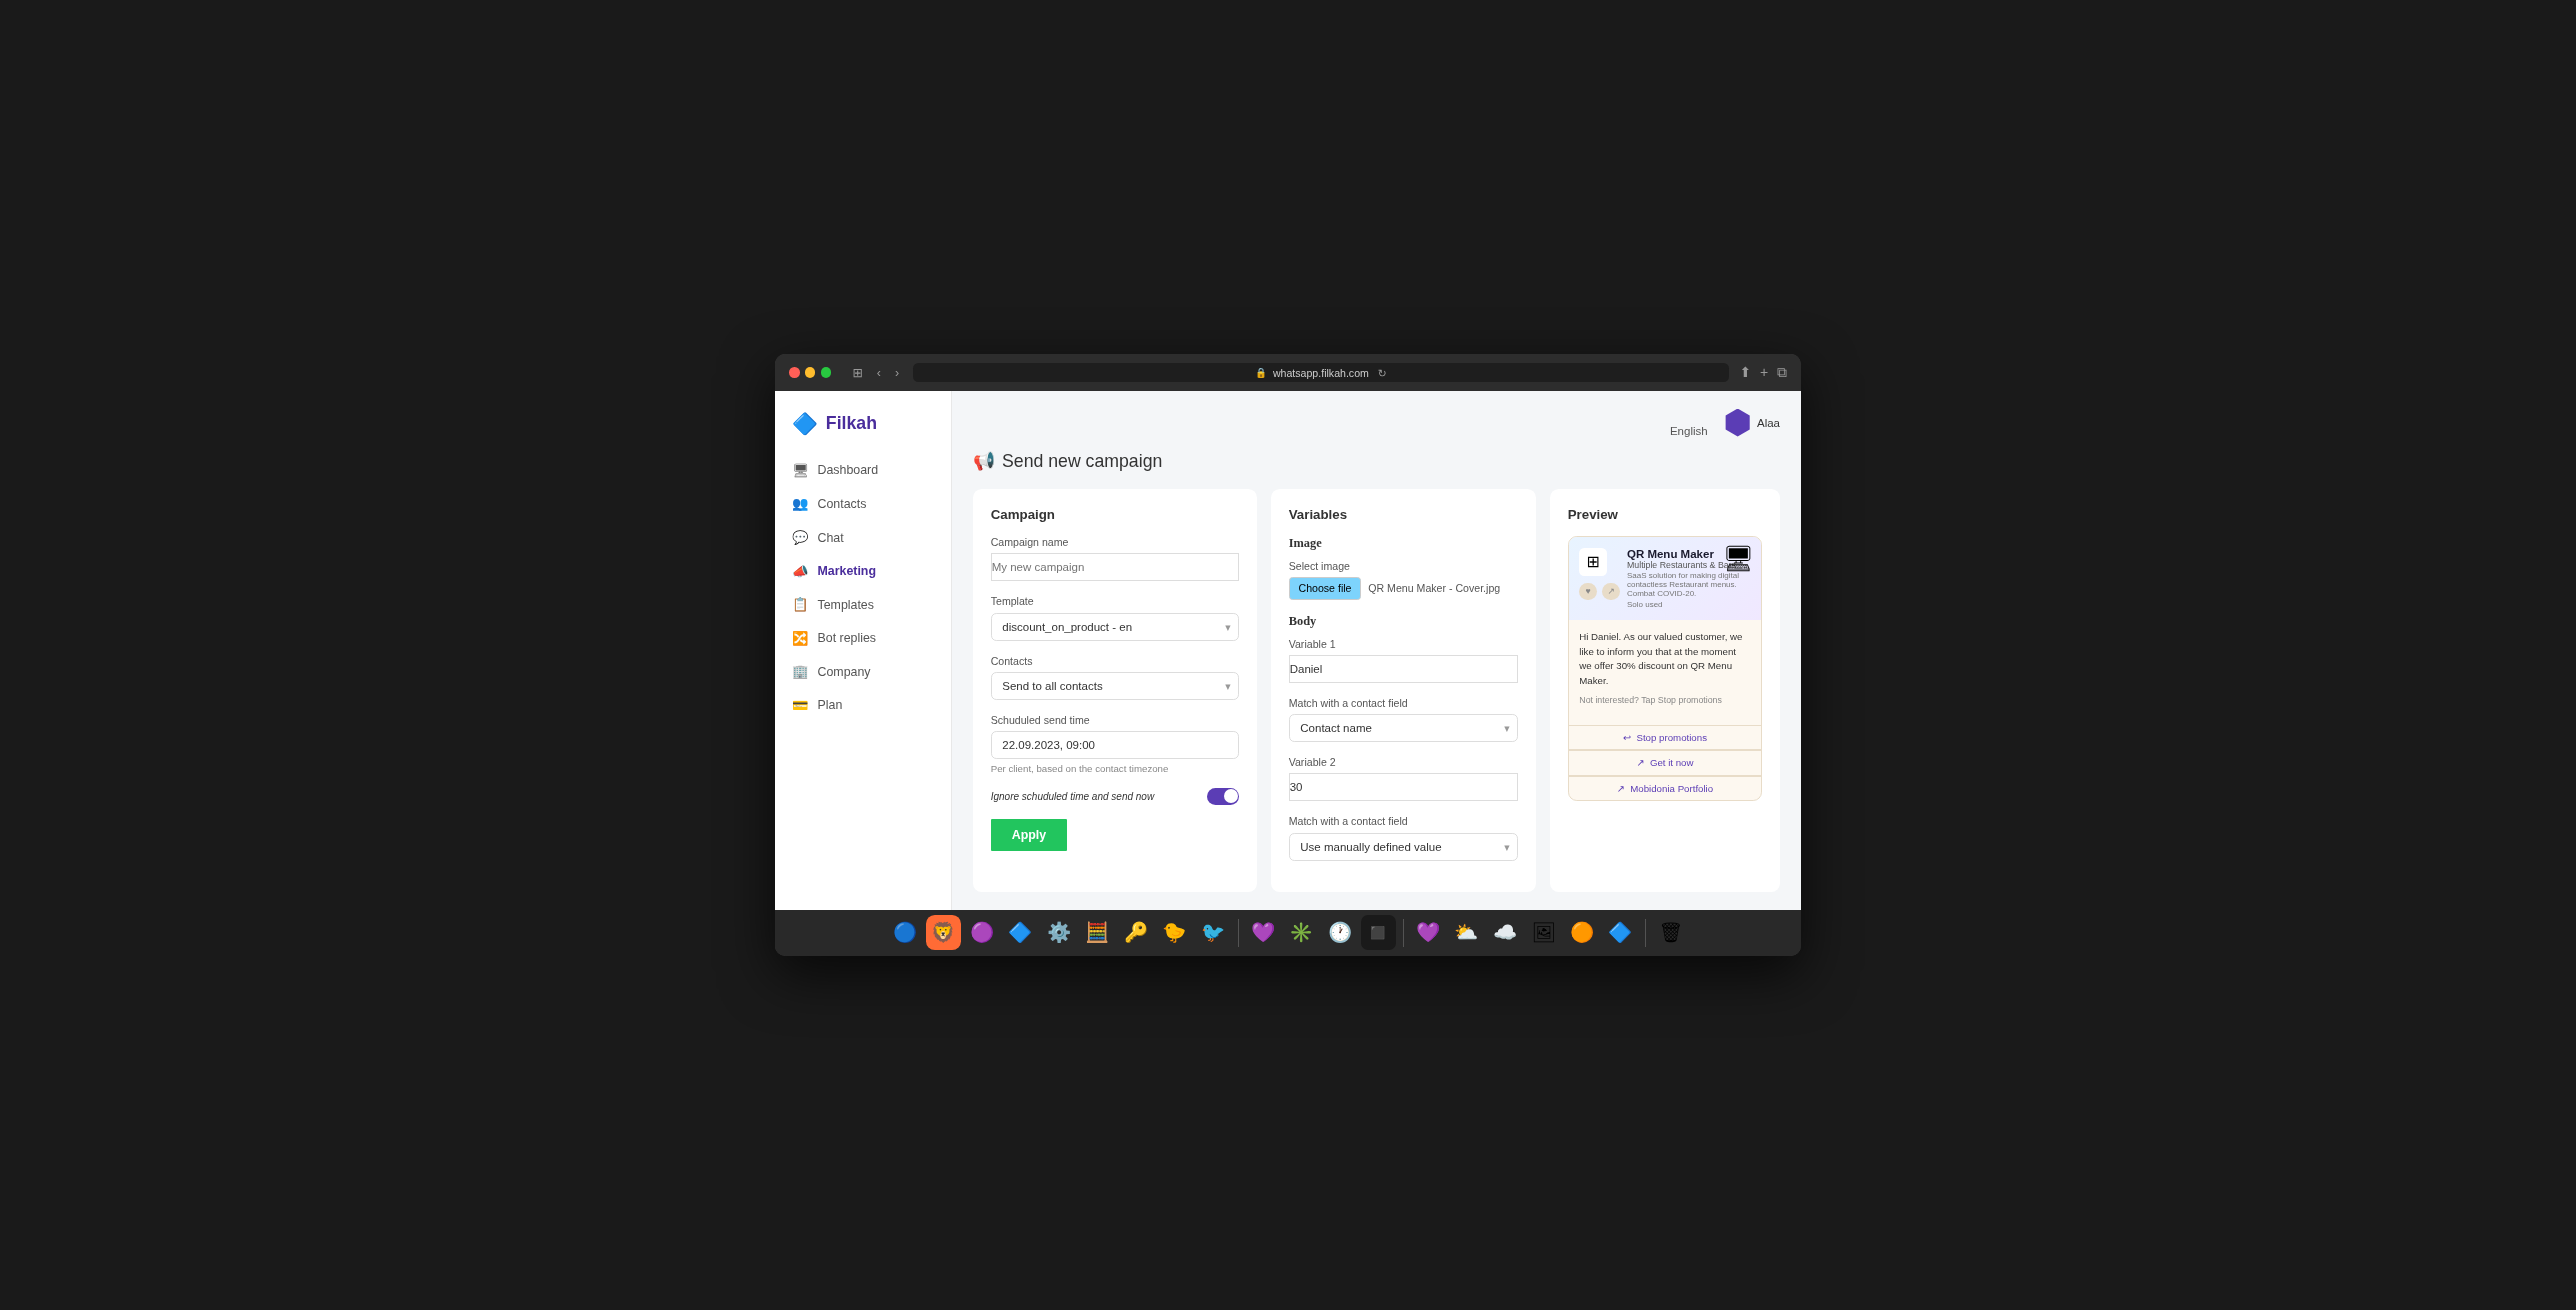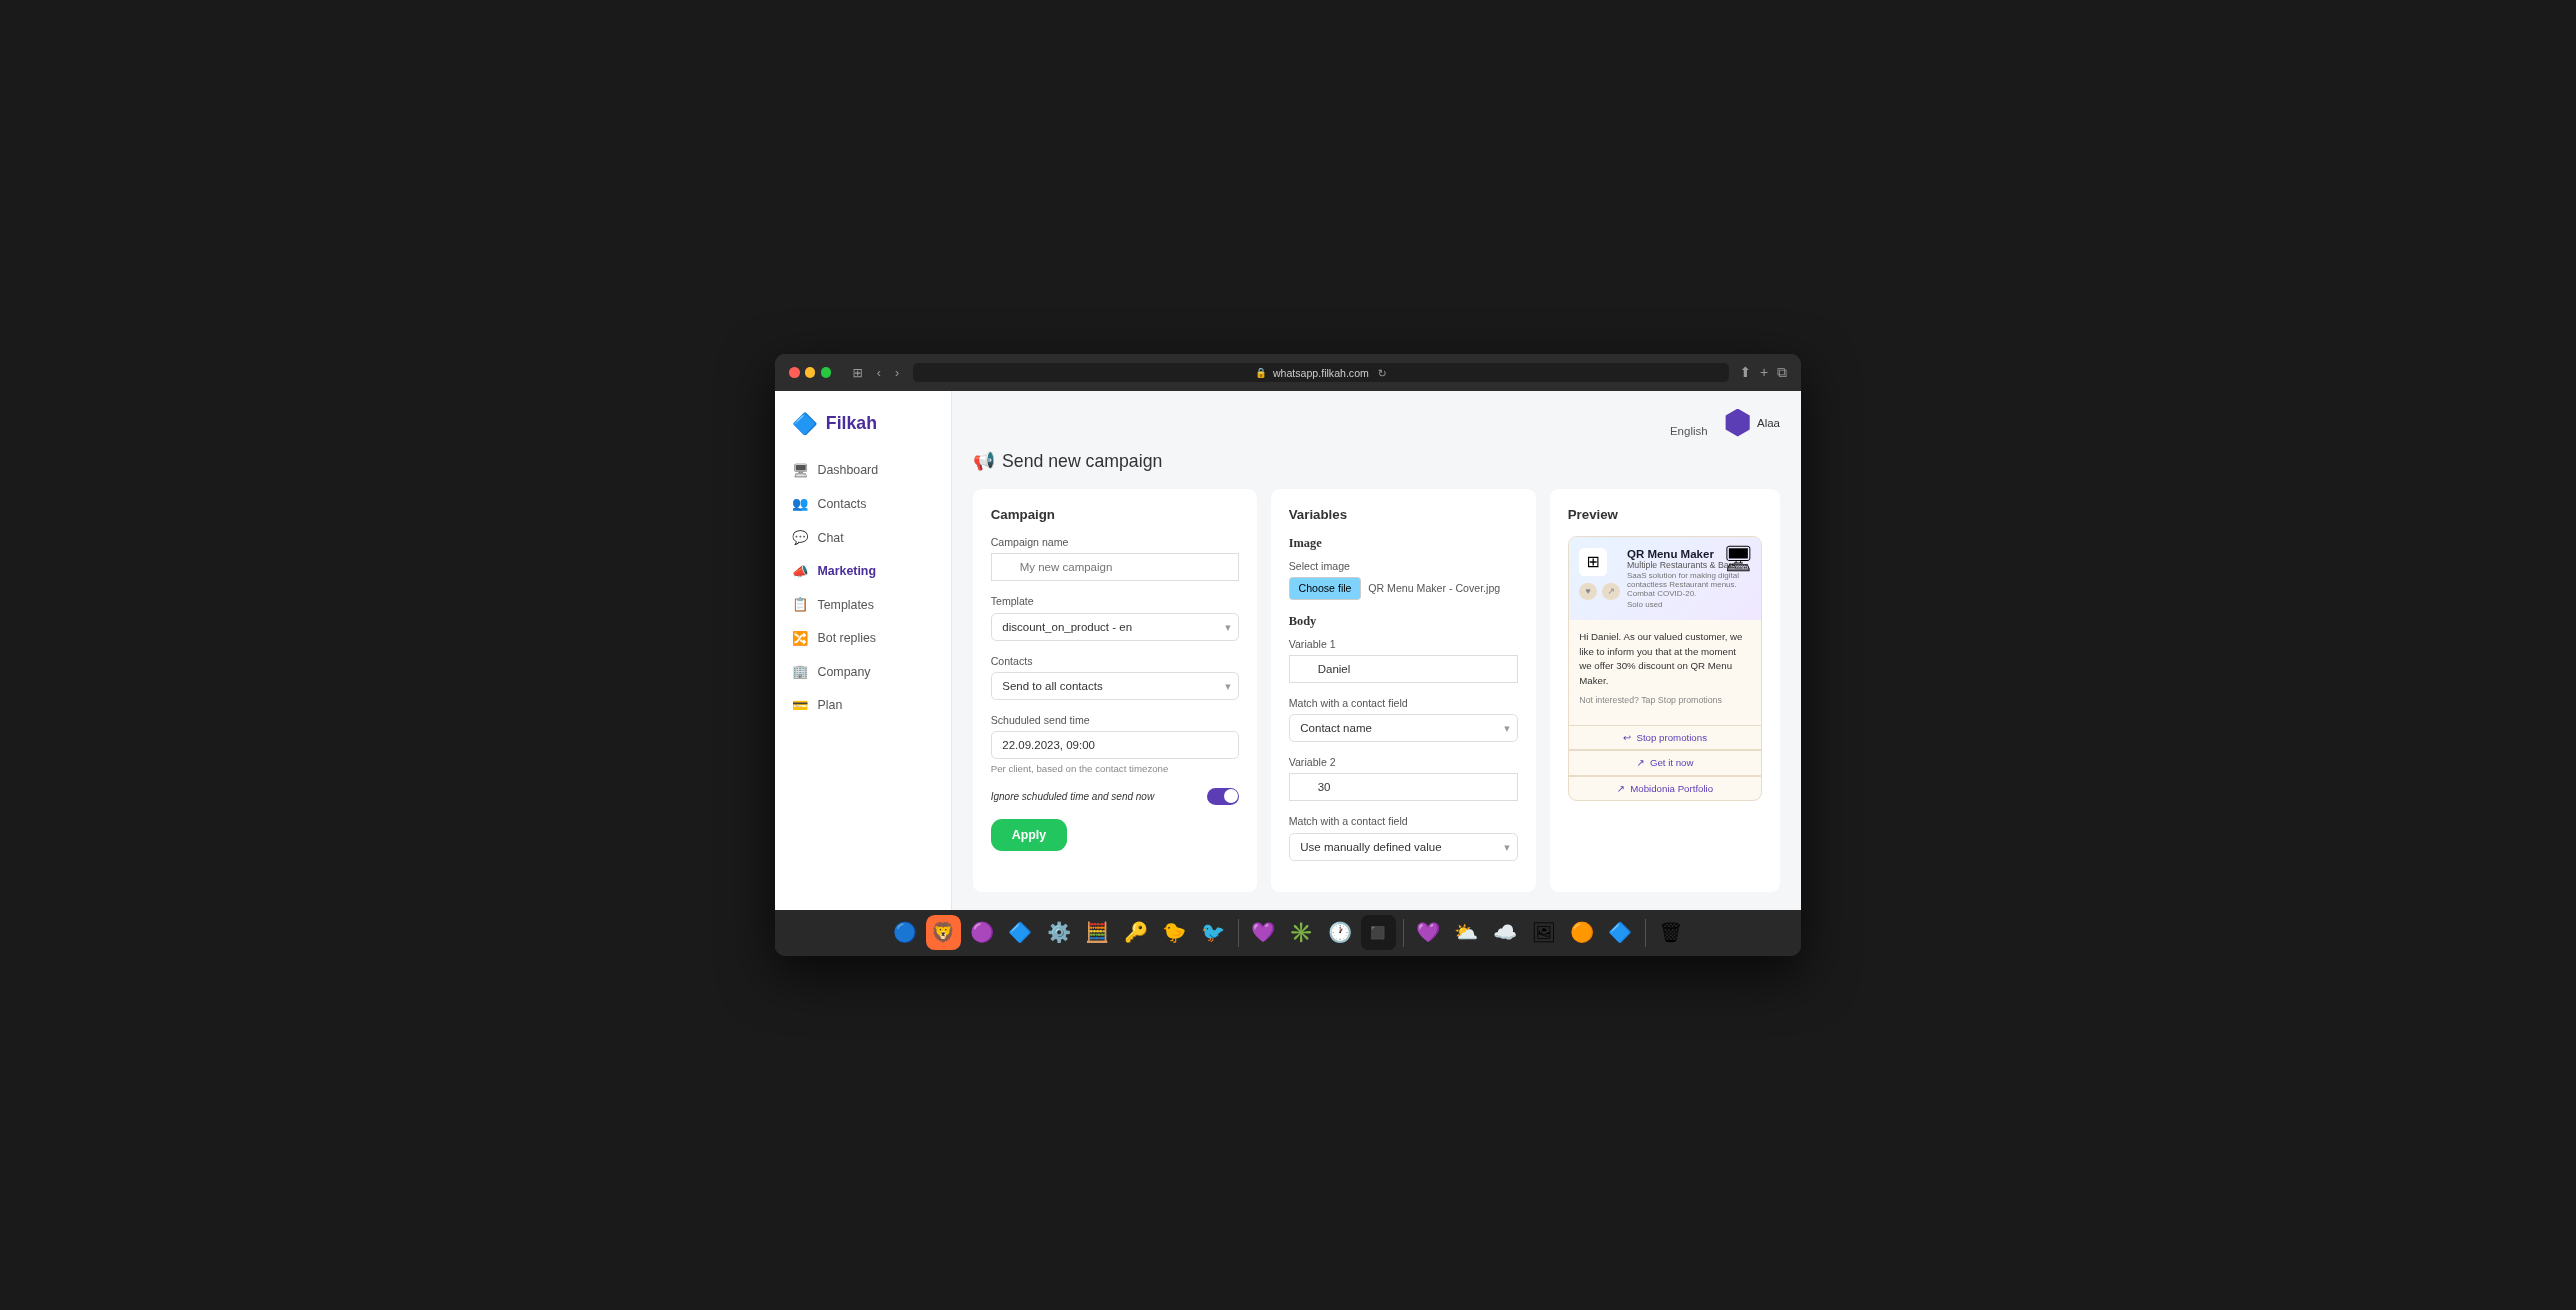--- a/index.html
+++ b/index.html
@@ -94,21 +94,21 @@
       flex: 1;
     }
     .panel-title { font-size: 13.3px; font-weight: 600; color: #333; margin-bottom: 14px; }
 
     .form-group { margin-bottom: 14px; }
     .form-label { font-size: 10.6px; color: #555; margin-bottom: 5.3px; display: block; }
     .form-input {
       width: 100%;
       border: 0.9px solid #ddd;
       border-radius: 0;
-      padding: 7px 28px;
+      padding: 7px 0;
       font-size: 11.5px;
       color: #333;
       background: #fff;
       outline: none;
     }
 
     .form-select {
       width: 100%;
       border: 0.9px solid #ddd;
       border-radius: 5.3px;
@@ -164,21 +164,21 @@
       background: #fff;
       border-radius: 50%;
       top: 1.8px;
       right: 1.8px;
     }
 
     .apply-btn {
       background: #22c55e;
       color: #fff;
       border: none;
-      border-radius: 11px;
+      border-radius: 1px;
       padding: 8.8px 21px;
       font-size: 12.4px;
       font-weight: 600;
       cursor: pointer;
     }
 
     
     .variables-panel { min-width: 248px; max-width: 265px; }
 
     .section-title { font-size: 12.4px; font-weight: 600; color: #333; margin-bottom: 8.8px; margin-top: 7px; font-family: Liberation Serif, serif; }

